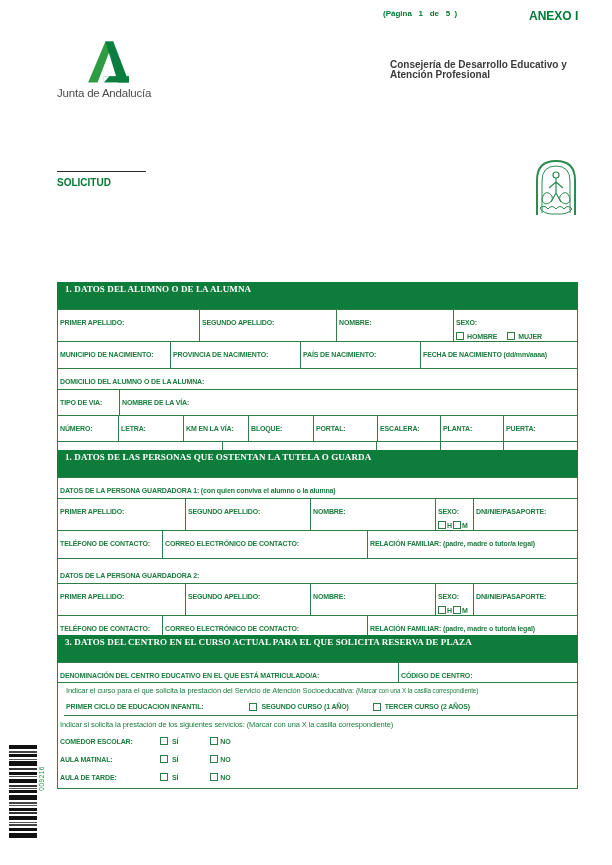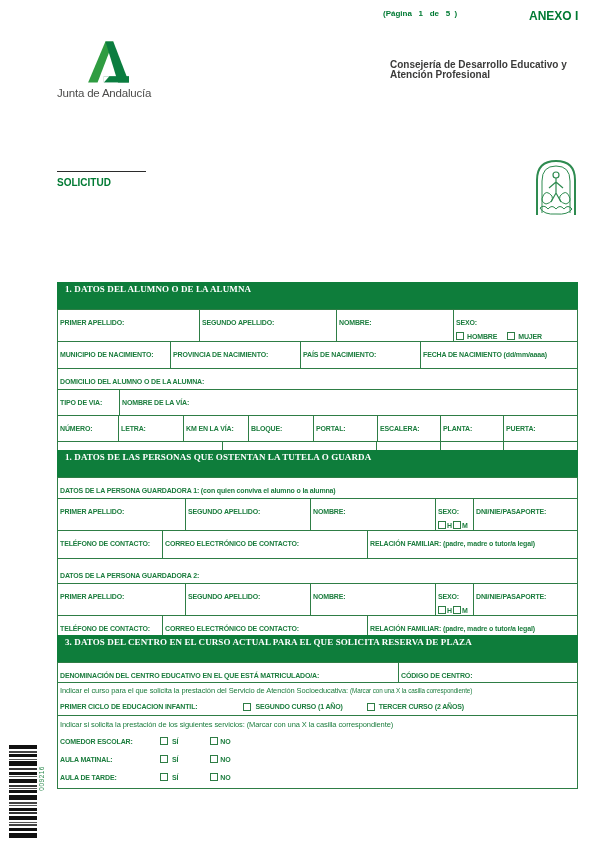--- a/index.html
+++ b/index.html
@@ -46,21 +46,21 @@
   .s3a{grid-template-columns:341px 1fr;}
   .s3b{grid-template-columns:173px 168px 1fr;}
   .cb{display:inline-block;width:8px;height:8px;border:1px solid var(--bd);background:#fff;vertical-align:middle;flex:none;}
   .cbrow{display:flex;align-items:center;gap:3px;margin-top:3px;}
   .pboxes{display:flex;margin-top:1px;}
   .pbox{width:13px;height:12px;border:1px solid var(--bd);margin-right:-1px;background:#fff;}
   
   .s4row{display:flex;align-items:center;padding:0 2px;}
   .note{font-size:7.5px;color:var(--lbl);letter-spacing:-0.1px;white-space:nowrap;}
   .note-sm{font-size:6.3px;color:var(--lbl);letter-spacing:-0.1px;white-space:nowrap;}
-  .divline{border-bottom:1px solid var(--bd);}
+  .divline{border-bottom:1px solid var(--bd);margin-left:6px;}
   .svc-label{width:100px;flex:none;}
   .gap2{width:2px;flex:none}.gap4{width:4px;flex:none}
   
   .barcode{left:9px;top:745px;}
   .bc-num{left:38px;top:766px;font-size:6.5px;color:#2e8b50;writing-mode:vertical-rl;transform:rotate(180deg);letter-spacing:.5px;}
 </style>
 </head>
 <body>
 
 <div class="abs pagina">(Página   1   de   5  )</div>

